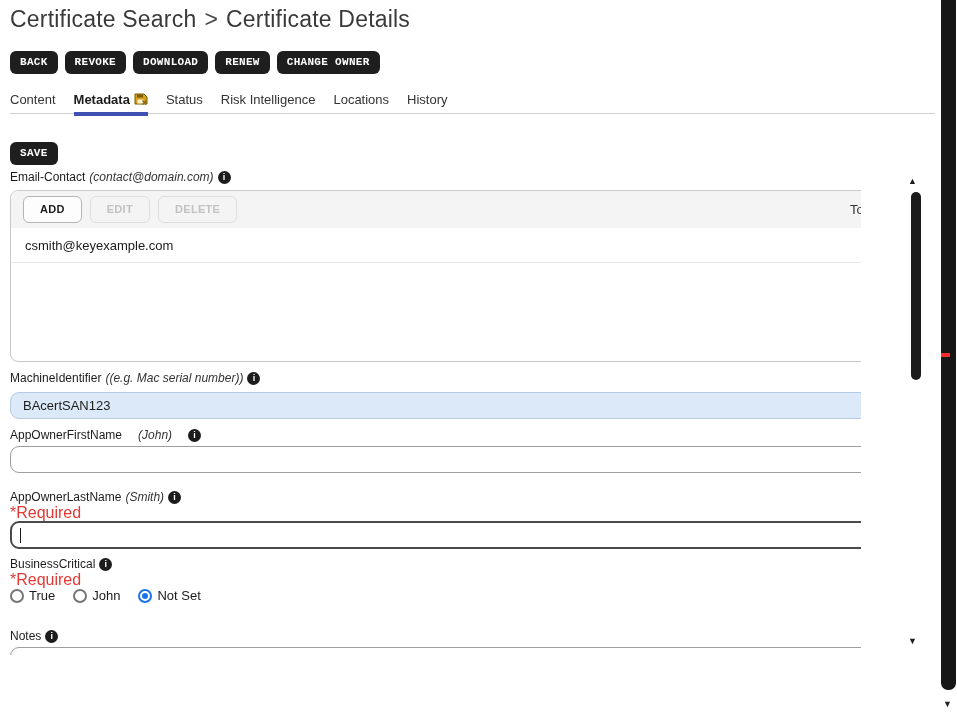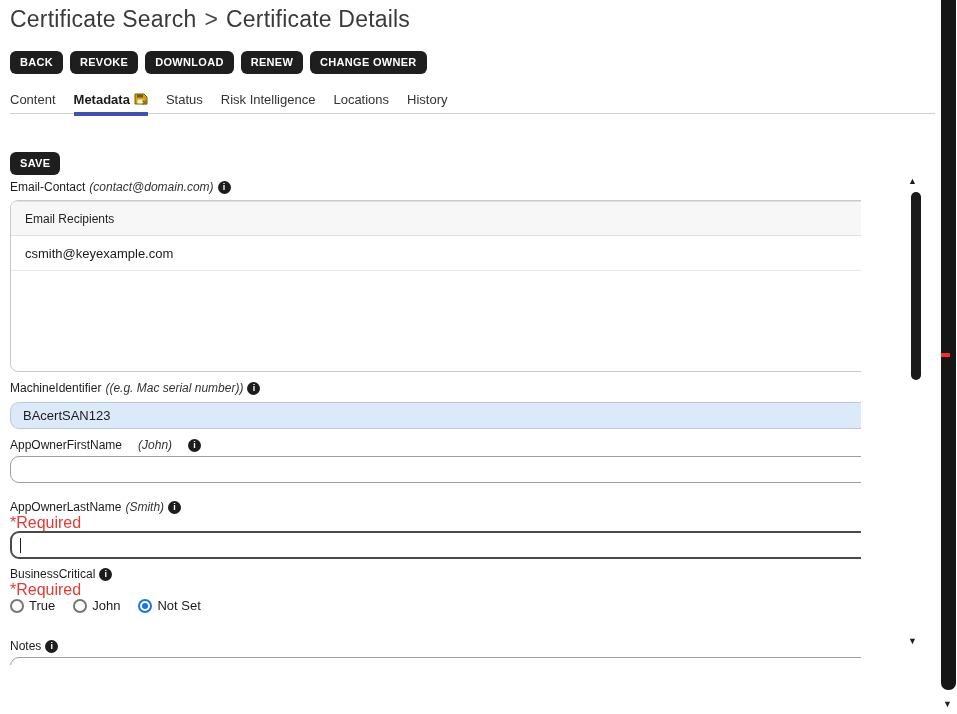--- a/index.html
+++ b/index.html
@@ -7,32 +7,32 @@
   body { font-family: "Liberation Sans", sans-serif; color: #1b1b1b; }
   .page { position: relative; width: 957px; height: 714px; background: #fff; overflow: hidden; }
 
   
   .breadcrumb { position: absolute; left: 10px; top: 6px; font-size: 23px; color: #3a3a3a; letter-spacing: 0.2px; white-space: nowrap; }
   .breadcrumb .sep { margin: 0 8px; color: #4a4a4a; }
 
   .actions { position: absolute; left: 10px; top: 51px; display: flex; gap: 7px; }
   .btn-dark {
     background: #1e1e1e; color: #fff; border: none; border-radius: 6px;
-    font-family: Liberation Sans, sans-serif; font-size: 11px; font-weight: bold;
+    font-family: Liberation Mono, monospace; font-size: 11px; font-weight: bold;
     padding: 6px 10px; line-height: 1; letter-spacing: 0.3px; cursor: pointer;
   }
 
   .tabs { position: absolute; left: 10px; top: 92px; display: flex; gap: 18px; align-items: flex-end; height: 21px; }
   .tabs-rule { position: absolute; left: 10px; top: 113px; width: 925px; height: 1px; background: #cfcfcf; }
   .tab { position: relative; font-size: 13px; color: #333; padding-bottom: 6px; cursor: pointer; white-space: nowrap; display: flex; align-items: center; gap: 4px; }
   .tab.active { font-weight: bold; color: #1b1b1b; }
   .tab.active .underline { position: absolute; left: 0; right: 0; bottom: -3px; height: 4px; background: #3f51b5; }
 
   
-  .scroll-region { position: absolute; left: 0; top: 140px; width: 861px; height: 525px; overflow: hidden; }
+  .scroll-region { position: absolute; left: 0; top: 130px; width: 861px; height: 525px; overflow: hidden; }
   .abs { position: absolute; }
 
   .btn-save { position: absolute; left: 10px; top: 12px; }
 
   .field-label { font-size: 12px; color: #1b1b1b; white-space: nowrap; display: flex; align-items: center; gap: 4px; }
   .field-label .hint { font-style: italic; color: #333; }
   .required { font-size: 16px; color: #e53935; }
 
   .info-icon {
     display: inline-flex; align-items: center; justify-content: center;
@@ -135,23 +135,28 @@
 
     <button class="btn-dark btn-save">SAVE</button>
 
     <div class="field-label abs" style="left:10px; top:40px;">
       <span>Email-Contact</span>
       <span class="hint">(contact@domain.com)</span>
       <span class="info-icon">i</span>
     </div>
 
     <div class="grid-panel">
-      <div class="grid-header">
-        <span>Email Recipients</span>
-        <span class="col-resize"></span>
+      <div class="grid-toolbar">
+        <button class="btn-grid">ADD</button>
+        <button class="btn-grid disabled">EDIT</button>
+        <button class="btn-grid disabled">DELETE</button>
+        <div class="grid-total">
+          <span>Total:</span>
+          <span>2</span>
+        </div>
       </div>
       <div class="grid-row">csmith@keyexample.com</div>
       <div class="grid-row empty"></div>
     </div>
 
     <div class="field-label abs" style="left:10px; top:241px;">
       <span>MachineIdentifier</span>
       <span class="hint">((e.g. Mac serial number))</span>
       <span class="info-icon">i</span>
     </div>

